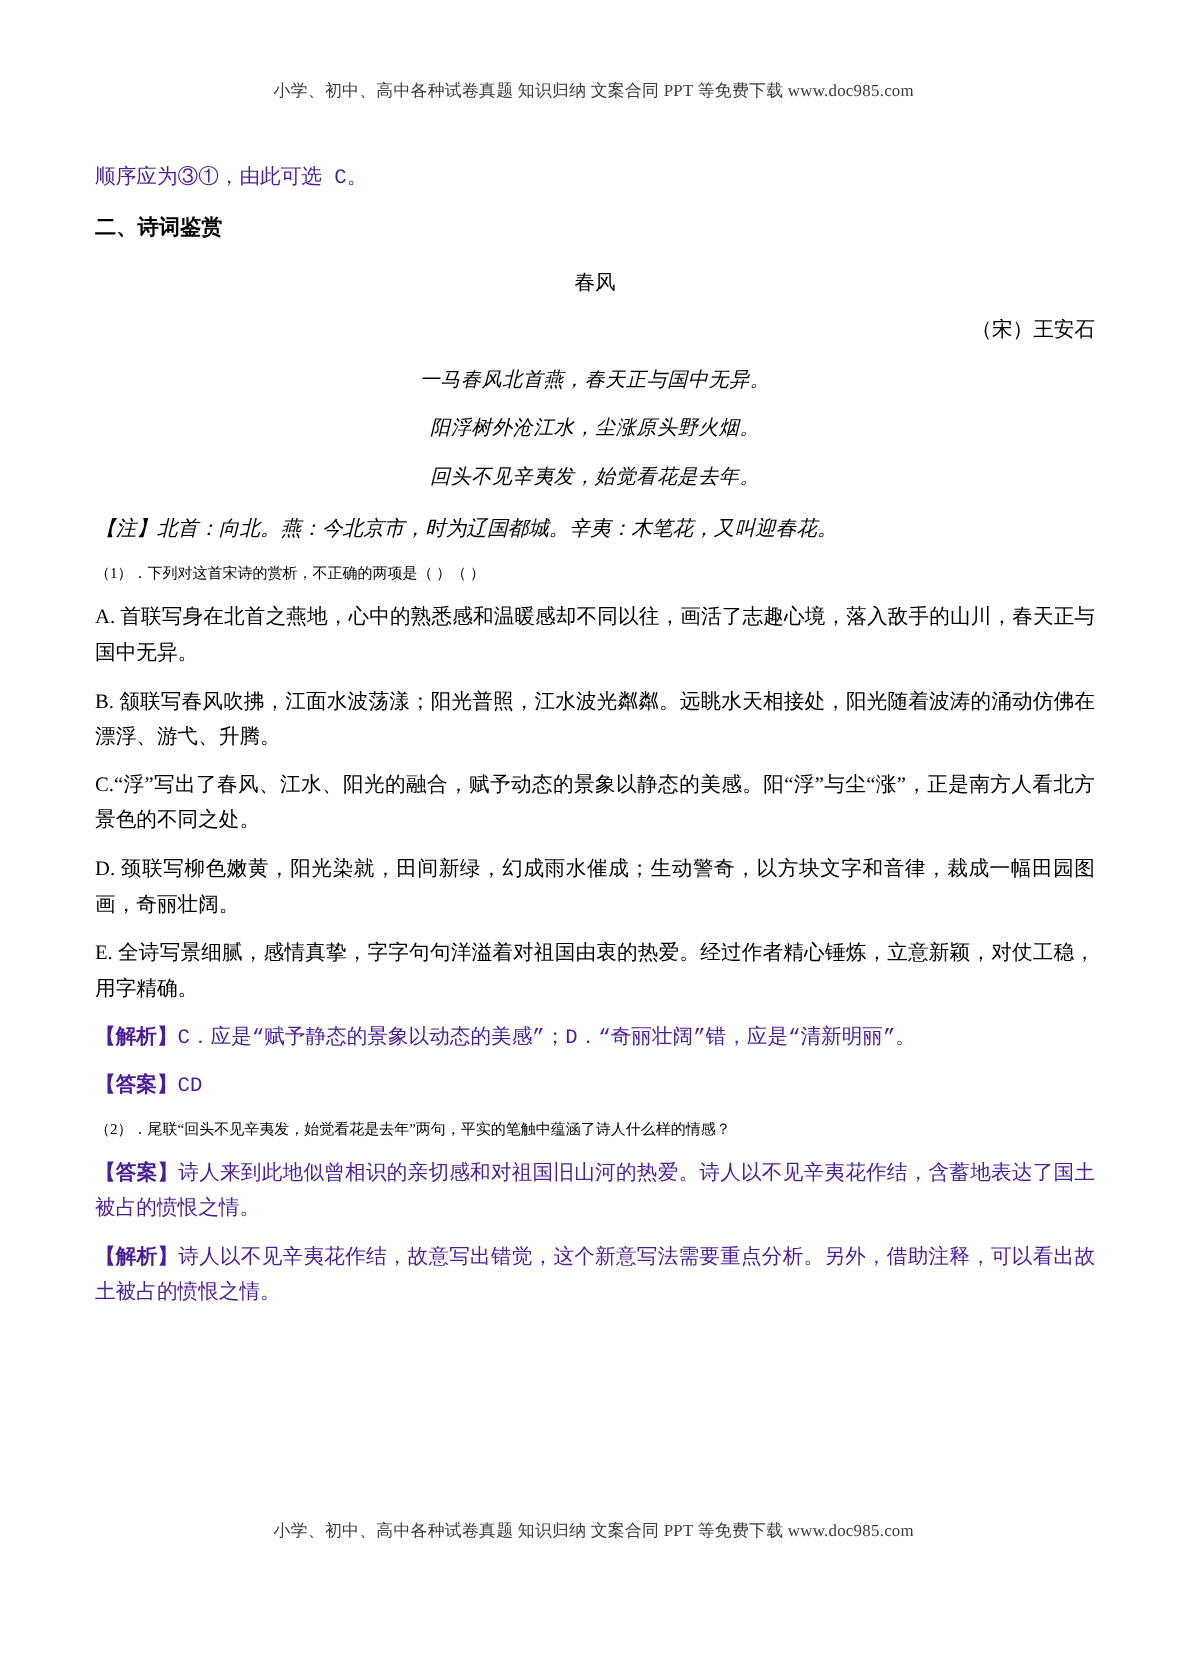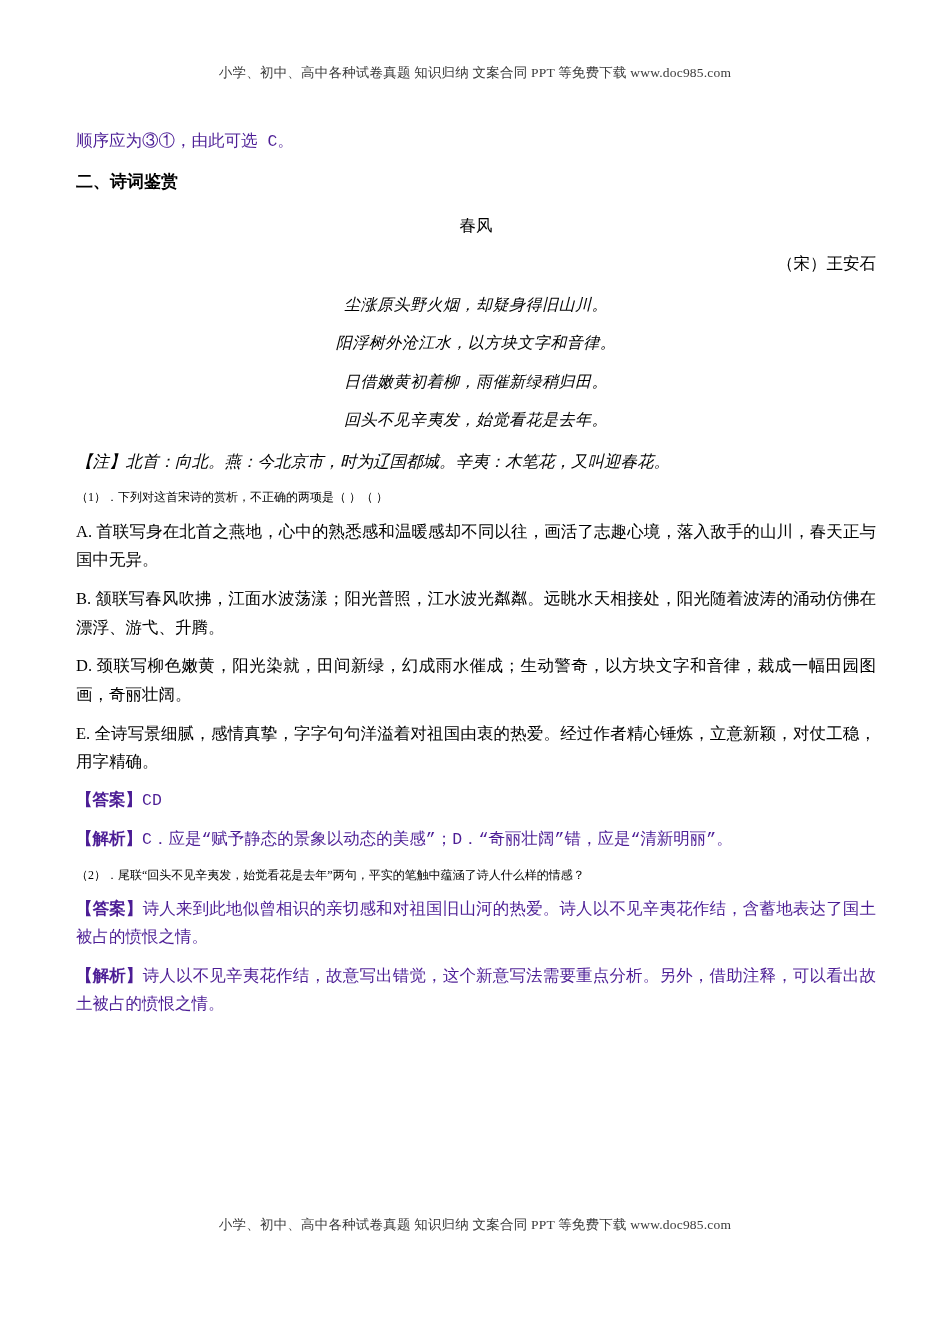--- a/index.html
+++ b/index.html
@@ -104,40 +104,40 @@
 
   <div class="content">
 
     <p class="red">顺序应为③①，由此可选 C。</p>
 
     <p class="section-title">二、诗词鉴赏</p>
 
     <p class="poem-title">春风</p>
     <p class="poem-author">（宋）王安石</p>
 
-    <p class="poem-line">尘涨原头野火烟，却疑身得旧山川。</p>
-    <p class="poem-line">阳浮树外沧江水，以方块文字和音律。</p>
-    <p class="poem-line">日借嫩黄初着柳，雨催新绿稍归田。</p>
+    <p class="poem-line">一马春风北首燕，春天正与国中无异。</p>
+    <p class="poem-line">阳浮树外沧江水，尘涨原头野火烟。</p>
     <p class="poem-line">回头不见辛夷发，始觉看花是去年。</p>
 
     <p class="note">【注】北首：向北。燕：今北京市，时为辽国都城。辛夷：木笔花，又叫迎春花。</p>
 
     <p class="q-line">（1）．下列对这首宋诗的赏析，不正确的两项是（    ）（      ）</p>
 
     <p class="opt">A. 首联写身在北首之燕地，心中的熟悉感和温暖感却不同以往，画活了志趣心境，落入敌手的山川，春天正与国中无异。</p>
     <p class="opt">B. 颔联写春风吹拂，江面水波荡漾；阳光普照，江水波光粼粼。远眺水天相接处，阳光随着波涛的涌动仿佛在漂浮、游弋、升腾。</p>
+    <p class="opt">C.“浮”写出了春风、江水、阳光的融合，赋予动态的景象以静态的美感。阳“浮”与尘“涨”，正是南方人看北方景色的不同之处。</p>
     <p class="opt">D. 颈联写柳色嫩黄，阳光染就，田间新绿，幻成雨水催成；生动警奇，以方块文字和音律，裁成一幅田园图画，奇丽壮阔。</p>
     <p class="opt">E. 全诗写景细腻，感情真挚，字字句句洋溢着对祖国由衷的热爱。经过作者精心锤炼，立意新颖，对仗工稳，用字精确。</p>
 
     <p class="red">
-      <span class="ans-label">【答案】</span><span>CD</span>
+      <span class="ans-label">【解析】</span><span>C．应是“赋予静态的景象以动态的美感”；D．“奇丽壮阔”错，应是“清新明丽”。</span>
     </p>
 
     <p class="red">
-      <span class="ans-label">【解析】</span><span>C．应是“赋予静态的景象以动态的美感”；D．“奇丽壮阔”错，应是“清新明丽”。</span>
+      <span class="ans-label">【答案】</span><span>CD</span>
     </p>
 
     <p class="q-line">（2）．尾联“回头不见辛夷发，始觉看花是去年”两句，平实的笔触中蕴涵了诗人什么样的情感？</p>
 
     <p class="red">
       <span class="ans-label">【答案】</span><span>诗人来到此地似曾相识的亲切感和对祖国旧山河的热爱。诗人以不见辛夷花作结，含蓄地表达了国土被占的愤恨之情。</span>
     </p>
 
     <p class="red">
       <span class="ans-label">【解析】</span><span>诗人以不见辛夷花作结，故意写出错觉，这个新意写法需要重点分析。另外，借助注释，可以看出故土被占的愤恨之情。</span>

